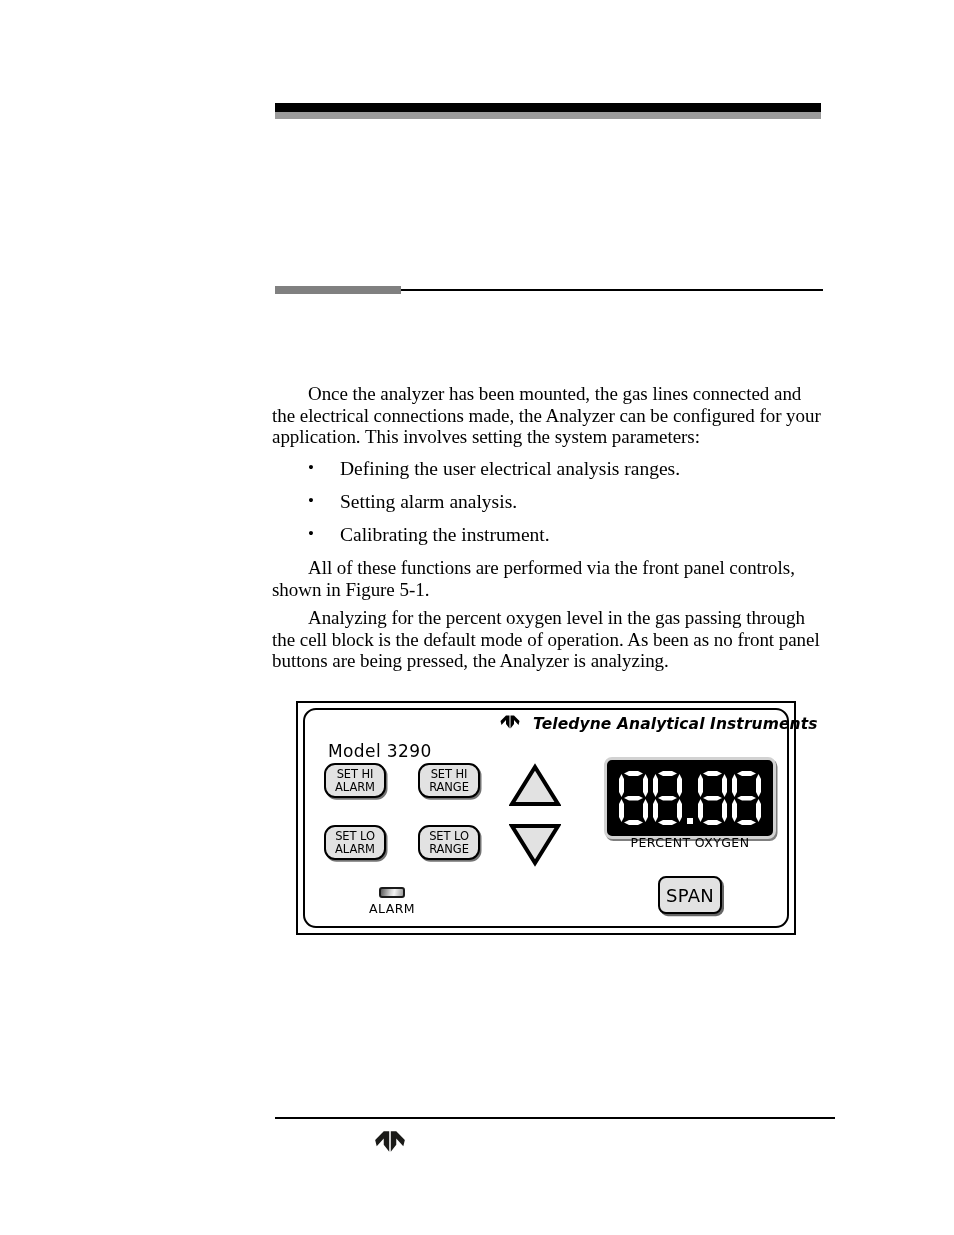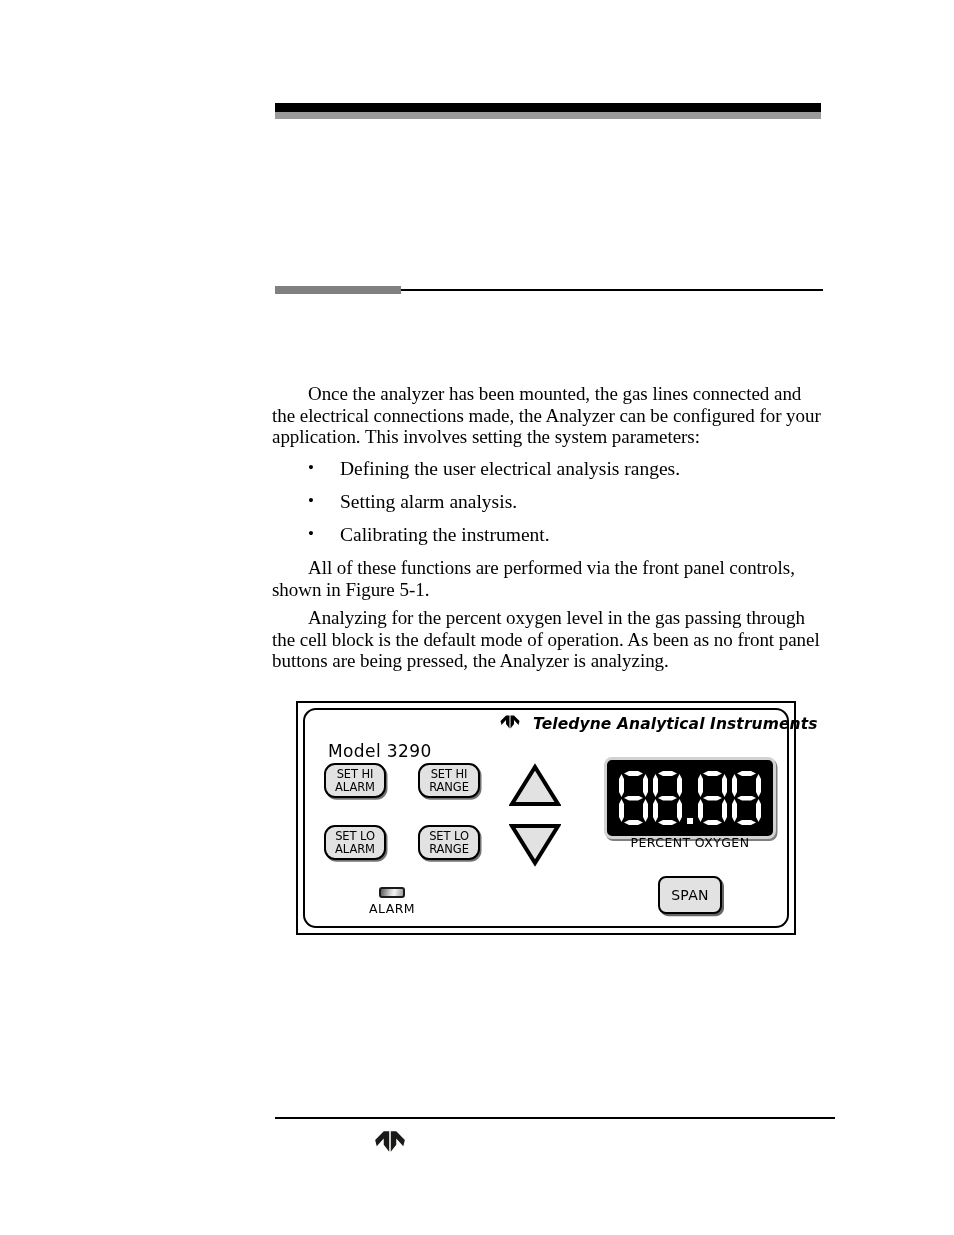--- a/index.html
+++ b/index.html
@@ -183,21 +183,21 @@
     width: 64px;
     height: 38px;
     border: 2.2px solid #000000;
     border-radius: 8px;
     background: #e2e2e2;
     box-sizing: border-box;
     display: flex;
     align-items: center;
     justify-content: center;
     font-family: "DejaVu Sans", "Liberation Sans", sans-serif;
-    font-size: 14px;
+    font-size: 18px;
     letter-spacing: 0.3px;
     color: #000000;
     box-shadow: 2px 2.2px 0 rgba(0,0,0,0.6);
   }
 
   
   #btn-arrow-up, #btn-arrow-down {
     position: absolute;
     left: 213px;
     width: 52px;

